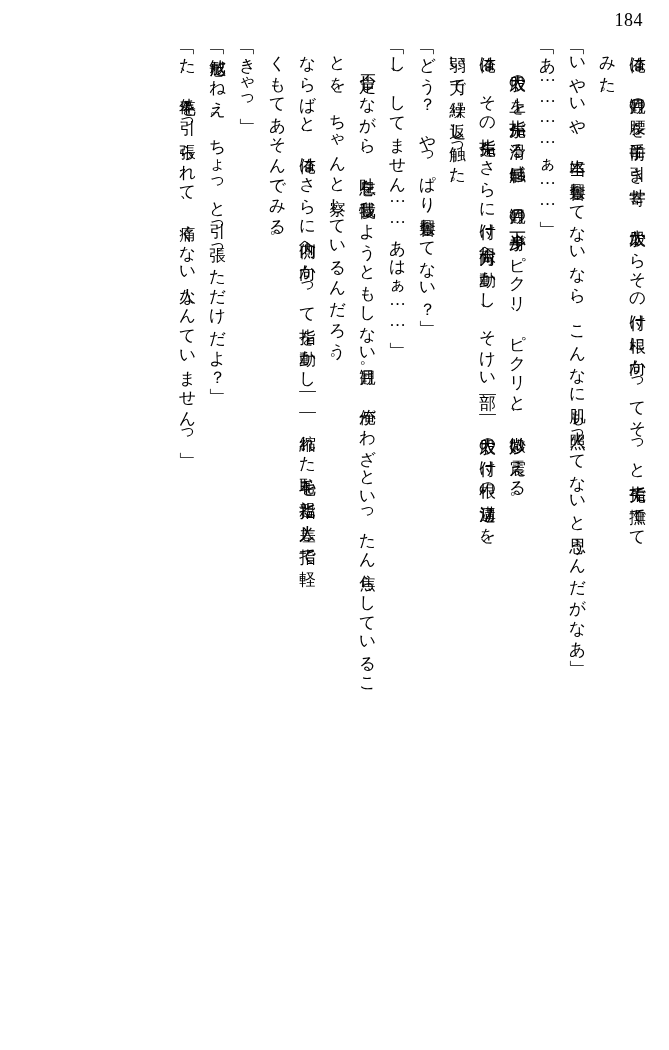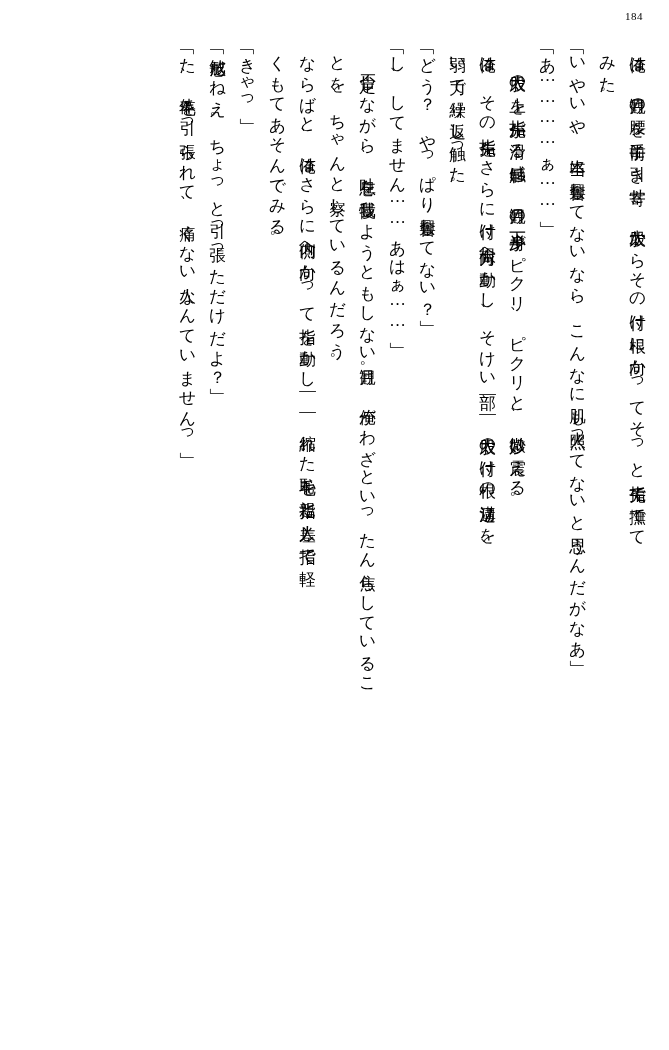--- a/index.html
+++ b/index.html
@@ -18,21 +18,21 @@
   .page {
     position: relative;
     width: 669px;
     height: 1050px;
     box-sizing: border-box;
   }
   .page-number {
     position: absolute;
     top: 10px;
     right: 26px;
-    font-size: 11px;
+    font-size: 18px;
     letter-spacing: 0.5px;
     font-family: "Liberation Serif", "DejaVu Serif", serif;
   }
   .text-body {
     position: absolute;
     top: 44px;
     right: 24px;
     left: 24px;
     bottom: 28px;
     display: flex;

